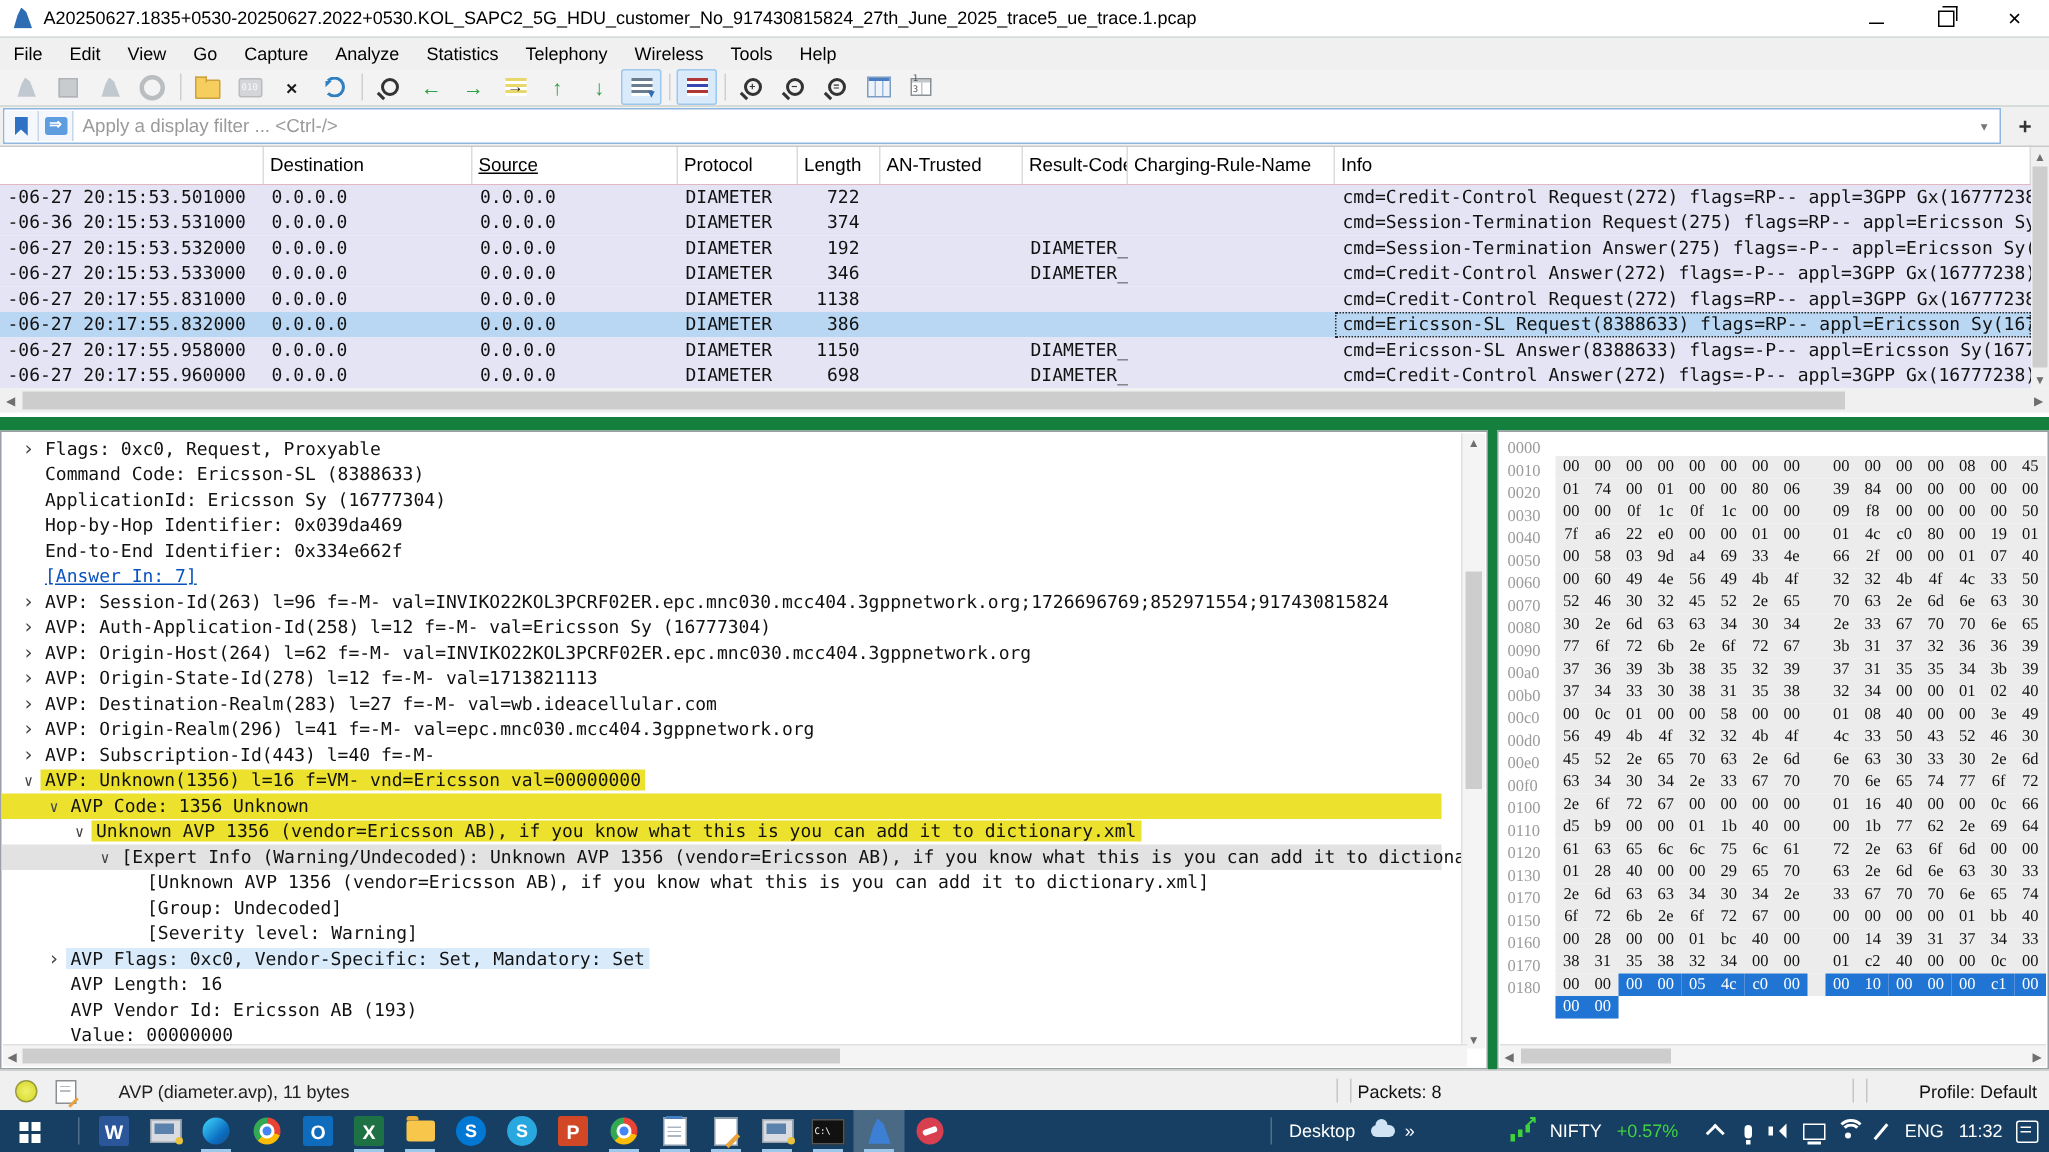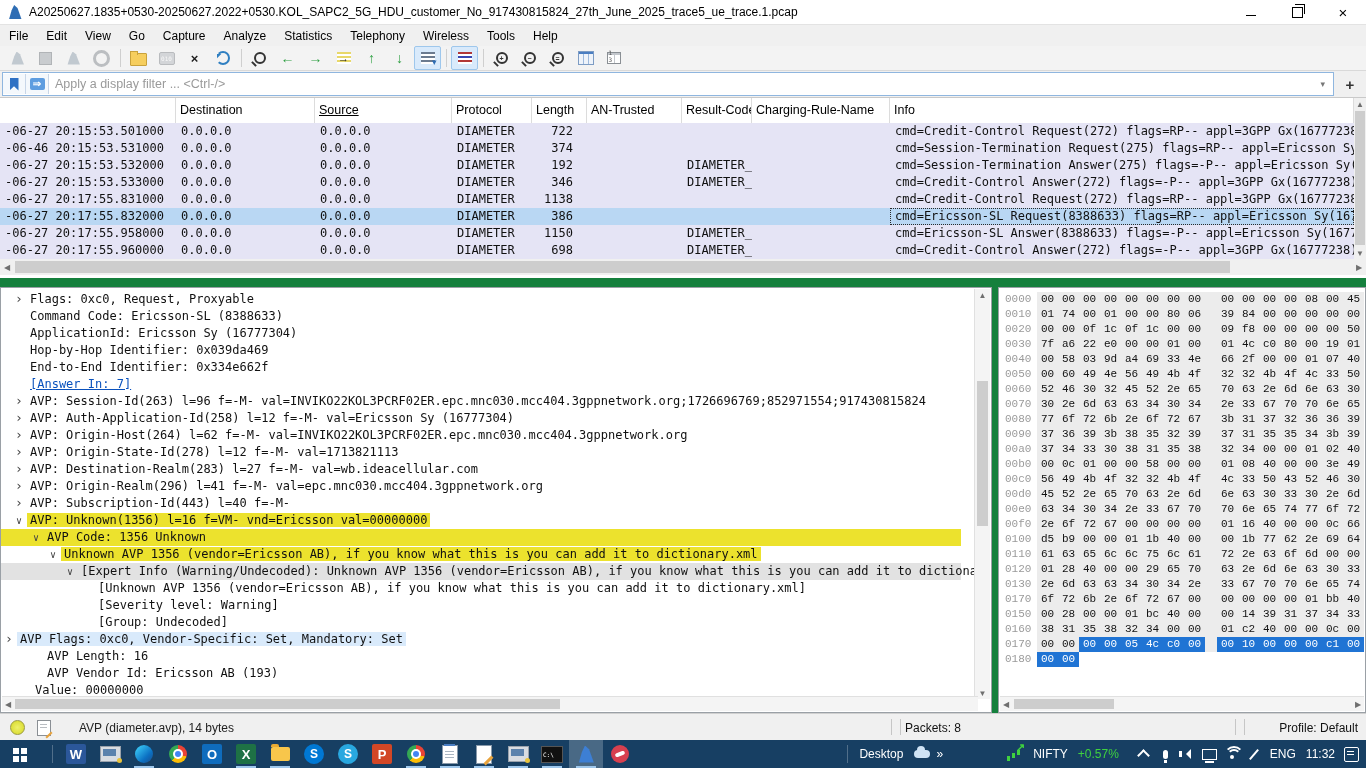--- a/index.html
+++ b/index.html
@@ -76,23 +76,23 @@
   .drow .exp{display:inline-block;width:16px;color:#444;font-size:10px;text-align:center;}
   .dtext{padding:0 3px;}
   .hl-yellow-full{background:#ece22d;}
   .hl-gray-full{background:#e2e2e2;}
   .fit-yellow{background:#ece22d;}
   .fit-blue{background:#d9eafb;}
   .dlink{color:#0a52bd;text-decoration:underline;}
   #details-vscroll{position:absolute;right:1px;top:1px;width:15px;height:410px;background:#f4f4f4;border-left:1px solid #e0e0e0;}
   #details-hscroll{position:absolute;left:1px;bottom:1px;width:976px;height:14px;background:#f4f4f4;border-top:1px solid #e0e0e0;}
   #hex-pane{position:absolute;left:998px;top:287px;width:368px;height:426px;background:#fff;border:1px solid #9aa0a6;box-sizing:border-box;overflow:hidden;}
-  .hexrow{height:15px;line-height:15px;font-family:Liberation Mono, monospace;font-size:11px;white-space:nowrap;position:relative;}
+  .hexrow{height:15px;line-height:15px;font-family:Liberation Serif, serif;font-size:11px;white-space:nowrap;position:relative;}
   .hoff{position:absolute;left:6px;width:32px;color:#9a9a9a;}
-  .hbytes{position:absolute;left:38px;top:0;height:15px;background:#ececec;}
+  .hbytes{position:absolute;left:38px;top:12px;height:15px;background:#ececec;}
   .hbyte{display:inline-block;width:21px;text-align:center;color:#111;}
   .hbyte.gap{margin-left:12px;}
   .hbyte.sel{background:#2074d4;color:#fff;}
   #hex-hscroll{position:absolute;left:1px;bottom:1px;width:364px;height:14px;background:#f4f4f4;border-top:1px solid #e0e0e0;}
   
   #statusbar{position:absolute;left:0;top:713px;width:1366px;height:27px;background:#f0f0f0;border-top:1px solid #d0d0d0;display:flex;align-items:center;}
   .expert-dot{width:13px;height:13px;border-radius:50%;background:radial-gradient(#eef06a,#d6d824);border:1px solid #9a9a40;margin-left:10px;}
   .note-ico{width:12px;height:14px;background:#fff;border:1px solid #8a8f94;margin-left:12px;position:relative;}
   .note-ico:before{content:"";position:absolute;left:2px;top:3px;width:7px;height:6px;background:repeating-linear-gradient(#b9bdc2 0 1px,#fff 1px 3px);}
   .note-ico:after{content:"";position:absolute;right:-3px;bottom:-1px;width:8px;height:2px;background:#e8a33d;transform:rotate(-45deg);}
@@ -295,21 +295,21 @@
           <div class="pcell" style="width: 139px;">0.0.0.0</div>
           <div class="pcell" style="width: 137px;">0.0.0.0</div>
           <div class="pcell" style="width: 80px;">DIAMETER</div>
           <div class="pcell num" style="width: 55px;">722</div>
           <div class="pcell" style="width: 95px;"></div>
           <div class="pcell" style="width: 70px;"></div>
           <div class="pcell" style="width: 138px;"></div>
           <div class="pcell info" style="flex: 1 1 0%;">cmd=Credit-Control Request(272) flags=RP-- appl=3GPP Gx(16777238) h2</div>
         </div>
         <div class="prow">
-          <div class="pcell" style="width: 176px;">-06-46 20:15:53.531000</div>
+          <div class="pcell" style="width: 176px;">-06-36 20:15:53.531000</div>
           <div class="pcell" style="width: 139px;">0.0.0.0</div>
           <div class="pcell" style="width: 137px;">0.0.0.0</div>
           <div class="pcell" style="width: 80px;">DIAMETER</div>
           <div class="pcell num" style="width: 55px;">374</div>
           <div class="pcell" style="width: 95px;"></div>
           <div class="pcell" style="width: 70px;"></div>
           <div class="pcell" style="width: 138px;"></div>
           <div class="pcell info" style="flex: 1 1 0%;">cmd=Session-Termination Request(275) flags=RP-- appl=Ericsson Sy(167</div>
         </div>
         <div class="prow">
@@ -406,26 +406,26 @@
         <div class="drow" style="padding-left: 10px;"><span class="exp" style="font-size: 13px; line-height: 16px;">›</span><span class="dtext">AVP: Origin-Host(264) l=62 f=-M- val=INVIKO22KOL3PCRF02ER.epc.mnc030.mcc404.3gppnetwork.org</span></div>
         <div class="drow" style="padding-left: 10px;"><span class="exp" style="font-size: 13px; line-height: 16px;">›</span><span class="dtext">AVP: Origin-State-Id(278) l=12 f=-M- val=1713821113</span></div>
         <div class="drow" style="padding-left: 10px;"><span class="exp" style="font-size: 13px; line-height: 16px;">›</span><span class="dtext">AVP: Destination-Realm(283) l=27 f=-M- val=wb.ideacellular.com</span></div>
         <div class="drow" style="padding-left: 10px;"><span class="exp" style="font-size: 13px; line-height: 16px;">›</span><span class="dtext">AVP: Origin-Realm(296) l=41 f=-M- val=epc.mnc030.mcc404.3gppnetwork.org</span></div>
         <div class="drow" style="padding-left: 10px;"><span class="exp" style="font-size: 13px; line-height: 16px;">›</span><span class="dtext">AVP: Subscription-Id(443) l=40 f=-M-</span></div>
         <div class="drow" style="padding-left: 10px;"><span class="exp">∨</span><span class="dtext fit-yellow">AVP: Unknown(1356) l=16 f=VM- vnd=Ericsson val=00000000</span></div>
         <div class="drow hl-yellow-full" style="padding-left: 27px;"><span class="exp">∨</span><span class="dtext">AVP Code: 1356 Unknown</span></div>
         <div class="drow" style="padding-left: 44px;"><span class="exp">∨</span><span class="dtext fit-yellow">Unknown AVP 1356 (vendor=Ericsson AB), if you know what this is you can add it to dictionary.xml</span></div>
         <div class="drow hl-gray-full" style="padding-left: 61px;"><span class="exp">∨</span><span class="dtext">[Expert Info (Warning/Undecoded): Unknown AVP 1356 (vendor=Ericsson AB), if you know what this is you can add it to dictionar</span></div>
         <div class="drow" style="padding-left: 78px;"><span class="exp"></span><span class="dtext">[Unknown AVP 1356 (vendor=Ericsson AB), if you know what this is you can add it to dictionary.xml]</span></div>
+        <div class="drow" style="padding-left: 78px;"><span class="exp"></span><span class="dtext">[Group: Undecoded]</span></div>
         <div class="drow" style="padding-left: 78px;"><span class="exp"></span><span class="dtext">[Severity level: Warning]</span></div>
-        <div class="drow" style="padding-left: 78px;"><span class="exp"></span><span class="dtext">[Group: Undecoded]</span></div>
-        <div class="drow" style=""><span class="exp" style="font-size: 13px; line-height: 16px;">›</span><span class="dtext fit-blue">AVP Flags: 0xc0, Vendor-Specific: Set, Mandatory: Set</span></div>
+        <div class="drow" style="padding-left: 27px;"><span class="exp" style="font-size: 13px; line-height: 16px;">›</span><span class="dtext fit-blue">AVP Flags: 0xc0, Vendor-Specific: Set, Mandatory: Set</span></div>
         <div class="drow" style="padding-left: 27px;"><span class="exp"></span><span class="dtext">AVP Length: 16</span></div>
         <div class="drow" style="padding-left: 27px;"><span class="exp"></span><span class="dtext">AVP Vendor Id: Ericsson AB (193)</span></div>
-        <div class="drow" style="padding-left: 15px;"><span class="exp"></span><span class="dtext">Value: 00000000</span></div>
+        <div class="drow" style="padding-left: 27px;"><span class="exp"></span><span class="dtext">Value: 00000000</span></div>
       </div>
     <div id="details-vscroll">
       <div class="sb-arrow" style="left:0;top:0;width:15px;height:12px;">▲</div>
       <div class="sb-thumb" style="left:2px;top:92px;width:11px;height:145px;"></div>
       <div class="sb-arrow" style="left:0;bottom:0;width:15px;height:12px;">▼</div>
     </div>
     <div id="details-hscroll">
       <div class="sb-arrow" style="left:0;top:0;width:12px;height:14px;">◀</div>
       <div class="sb-thumb" style="left:13px;top:2px;width:545px;height:10px;"></div>
     </div>
@@ -537,21 +537,21 @@
     <div id="hex-hscroll">
       <div class="sb-arrow" style="left:0;top:0;width:12px;height:14px;">◀</div>
       <div class="sb-thumb" style="left:14px;top:2px;width:100px;height:10px;"></div>
       <div class="sb-arrow" style="right:0;top:0;width:12px;height:14px;">▶</div>
     </div>
   </div>
 
   <div id="statusbar">
     <span class="expert-dot"></span>
     <span class="note-ico"></span>
-    <span id="status-field">AVP (diameter.avp), 14 bytes</span>
+    <span id="status-field">AVP (diameter.avp), 11 bytes</span>
     <div class="st-seps1">
         <span class="st-sep"></span>
         <span class="st-sep"></span>
       </div>
     <span id="status-packets">Packets: 8</span>
     <div class="st-seps2">
         <span class="st-sep"></span>
         <span class="st-sep"></span>
       </div>
     <span id="status-profile">Profile: Default</span>

